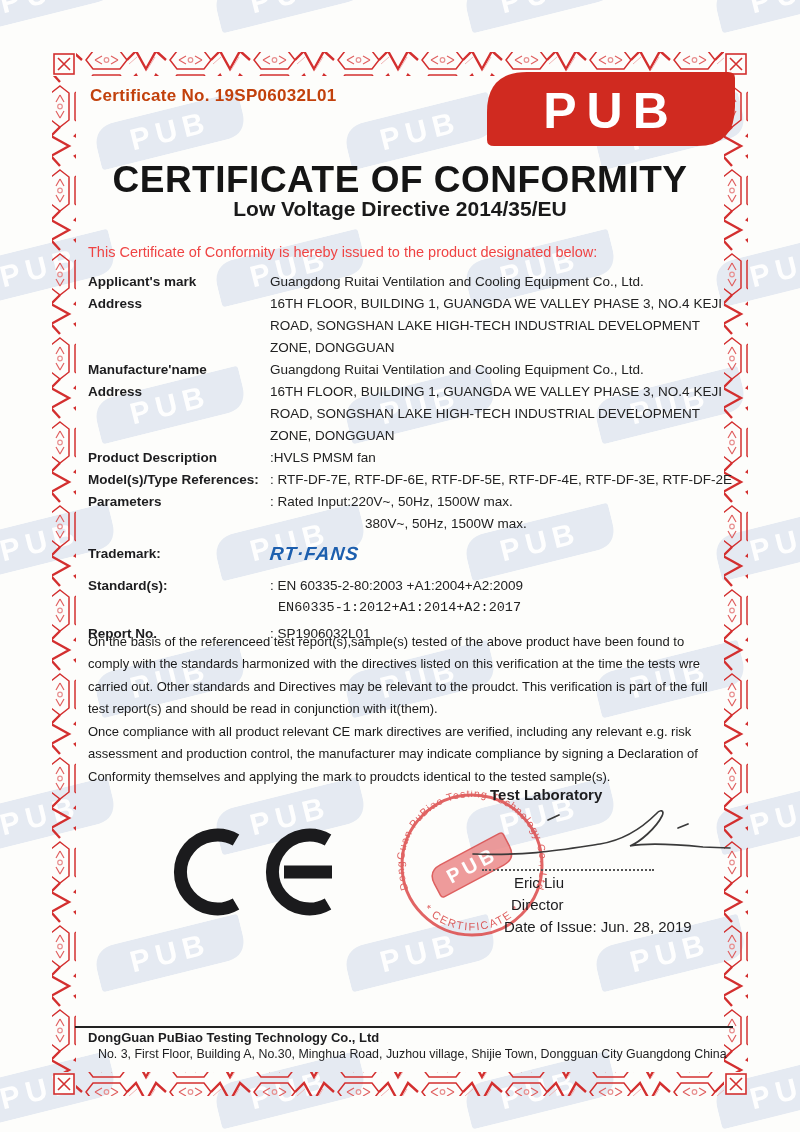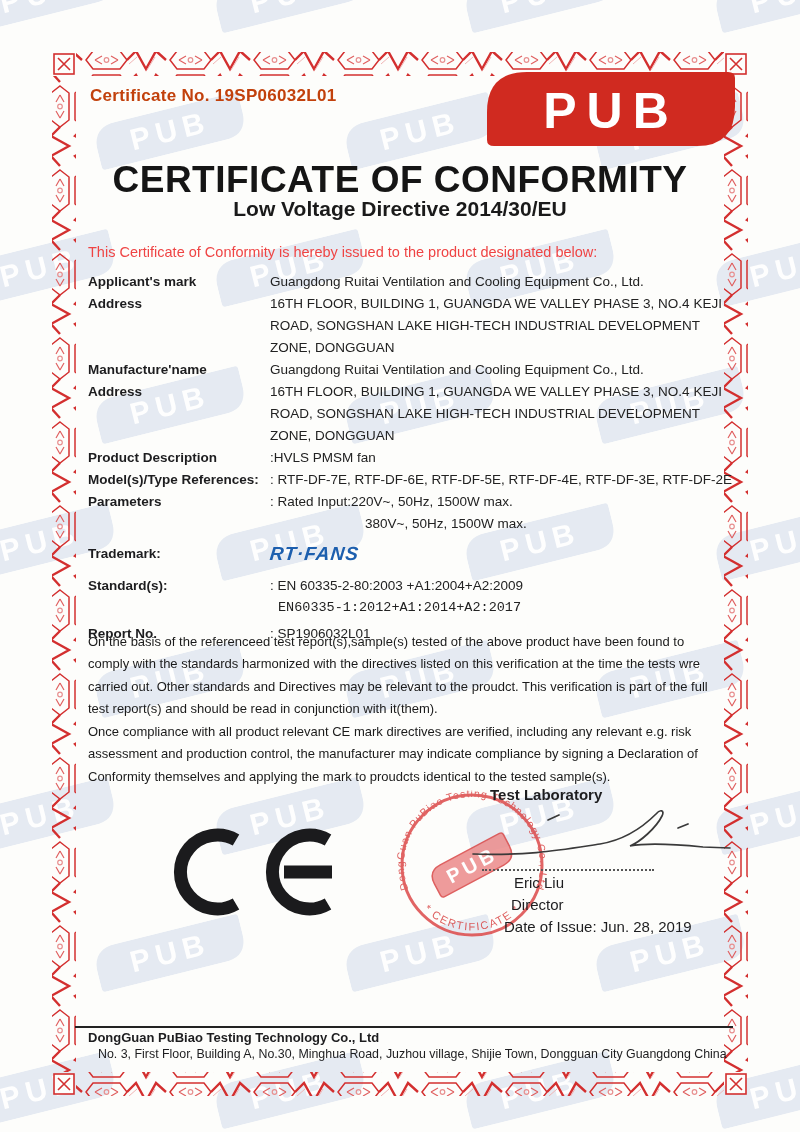--- a/index.html
+++ b/index.html
@@ -226,21 +226,21 @@
   <div class="content">
 
     <div class="certno">Certificate No. 19SP06032L01</div>
 
     <svg class="pub-logo" viewBox="0 0 248 74">
       <path d="M40,0 H241 Q248,0 248,6 V34 Q248,74 210,74 H7 Q0,74 0,68 V40 Q0,0 40,0 Z" fill="#d02a20"></path>
       <text x="124" y="56" text-anchor="middle" font-size="50" font-weight="bold" letter-spacing="10" fill="#ffffff">PUB</text>
     </svg>
 
     <div class="title">CERTIFICATE OF CONFORMITY</div>
-    <div class="subtitle">Low Voltage Directive 2014/30/EU</div>
+    <div class="subtitle">Low Voltage Directive 2014/35/EU</div>
     <div class="intro">This Certificate of Conformity is hereby issued to the product designated below:</div>
 
     <div class="fields">
       <div class="frow">
         <div class="flabel">Applicant's mark</div>
         <div class="fvalue">Guangdong Ruitai Ventilation and Cooling Equipment Co., Ltd.</div>
       </div>
       <div class="frow">
         <div class="flabel">Address</div>
         <div class="fvalue">16TH FLOOR, BUILDING 1, GUANGDA WE VALLEY PHASE 3, NO.4 KEJI ROAD, SONGSHAN LAKE HIGH-TECH INDUSTRIAL DEVELOPMENT ZONE, DONGGUAN</div>

